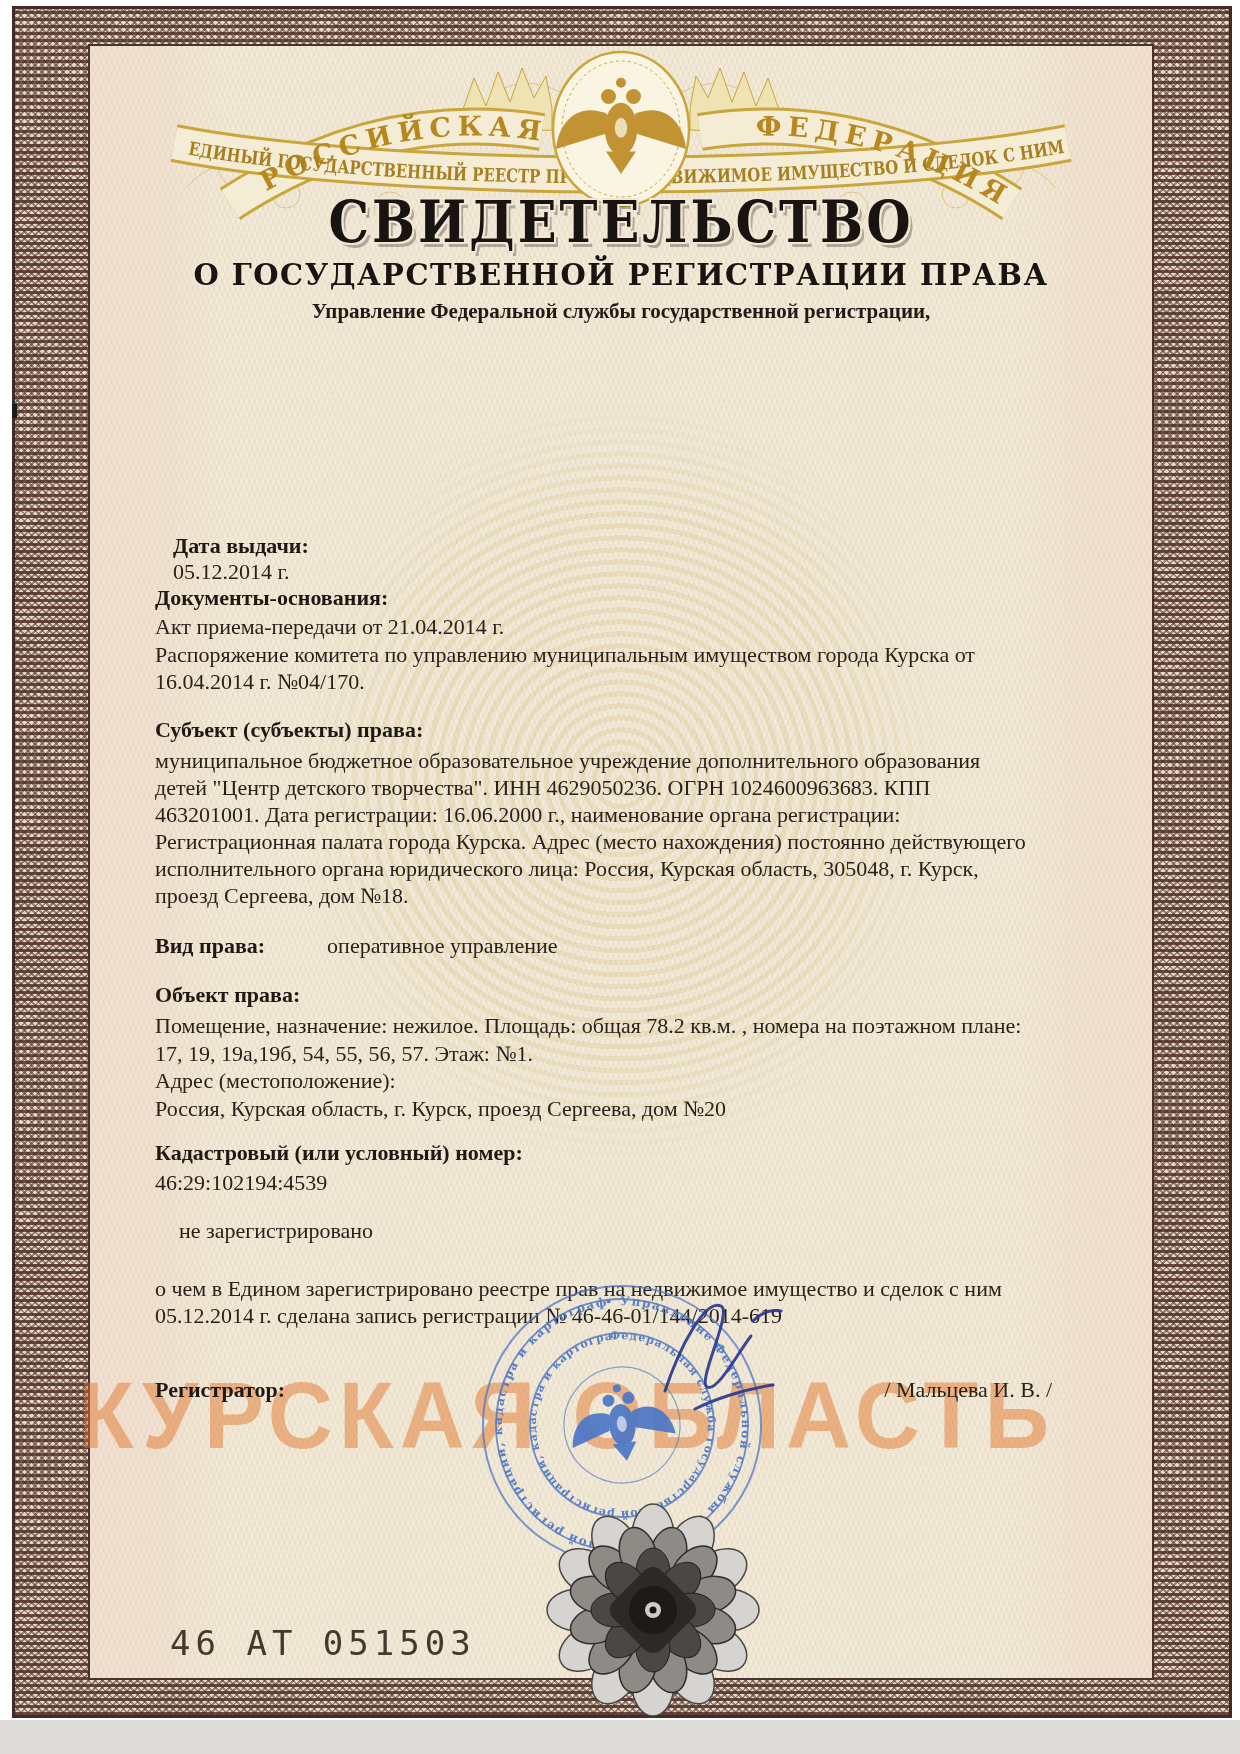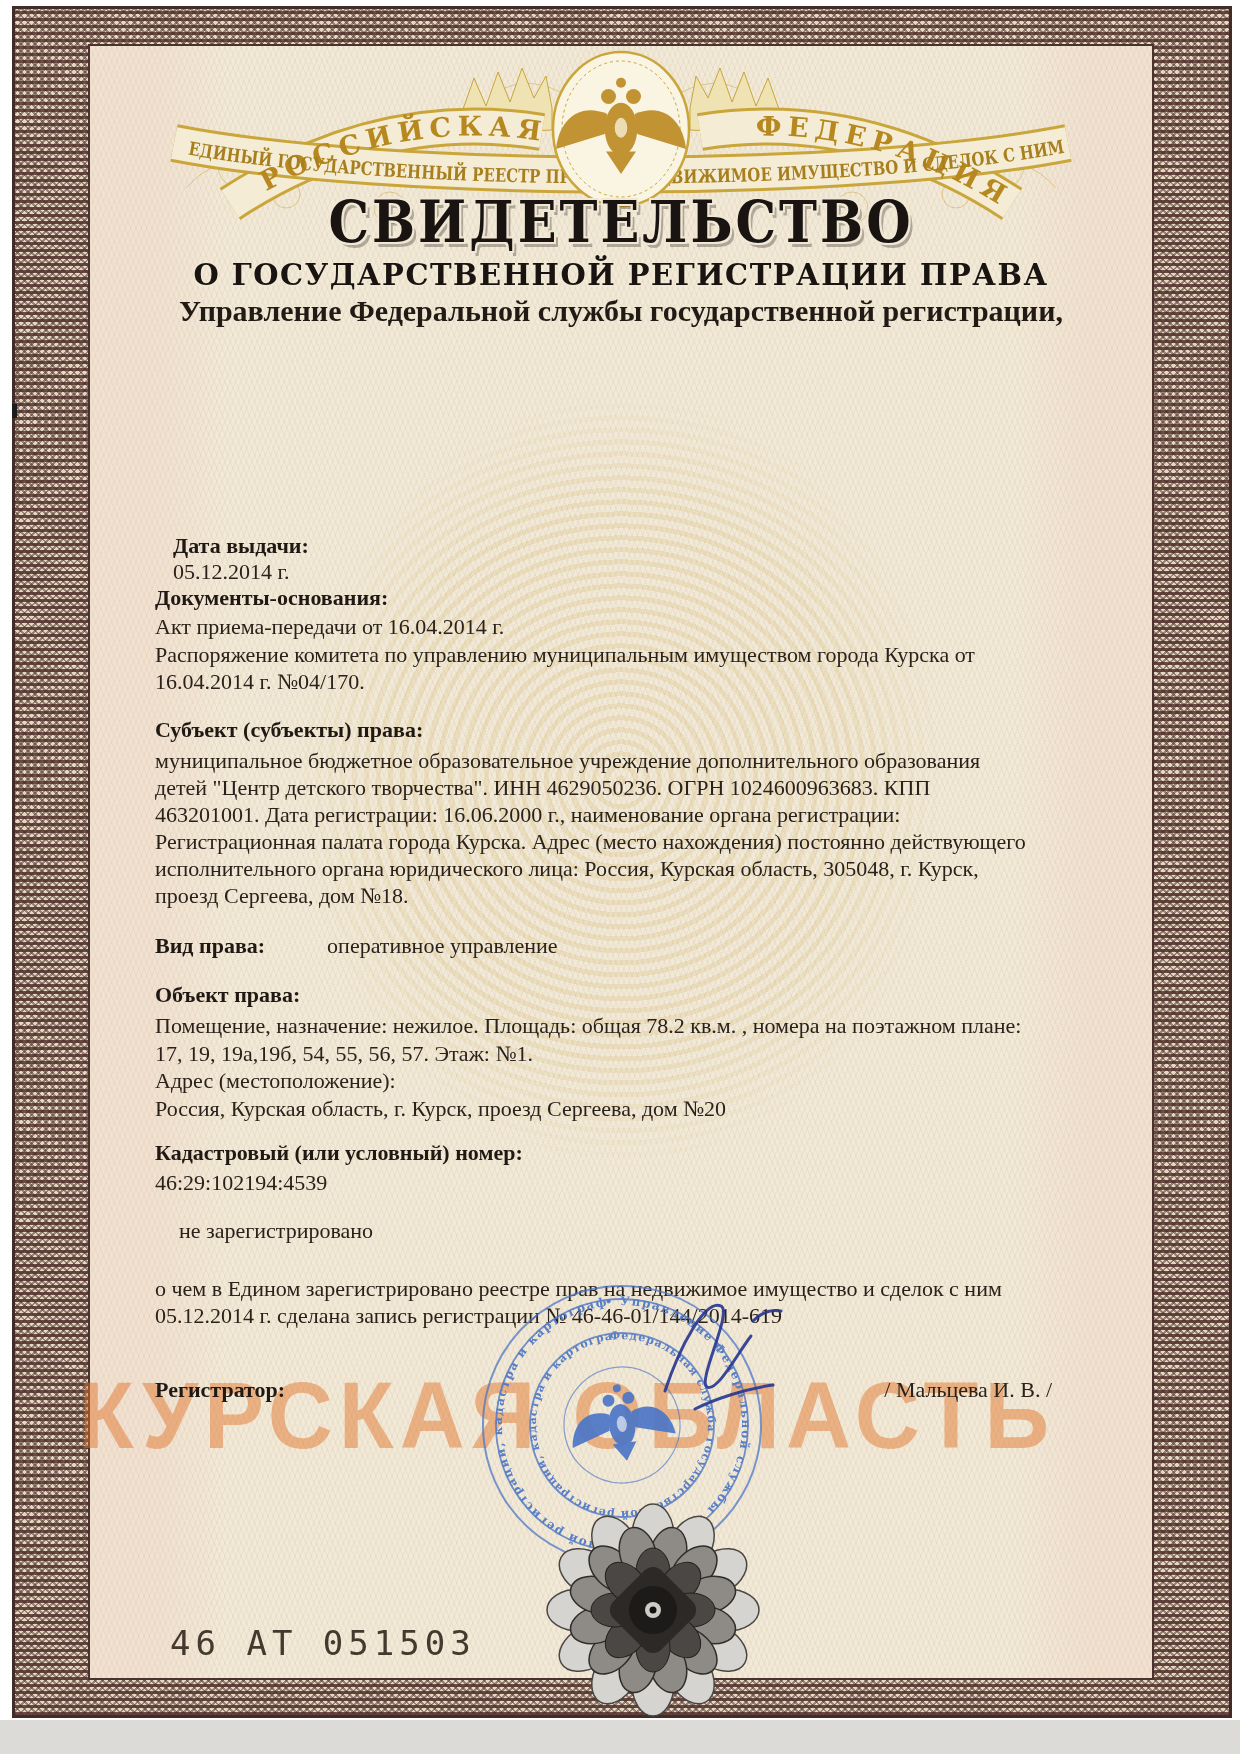--- a/index.html
+++ b/index.html
@@ -42,21 +42,21 @@
     font-family:"DejaVu Serif",serif;transform:scaleY(1.12);
     text-shadow:2px 2px 0 #f0e8d4,-2px -2px 0 #f0e8d4,2px -2px 0 #f0e8d4,-2px 2px 0 #f0e8d4,4px 4px 0 rgba(25,20,17,.30);
   }
   .subtitle{
     position:absolute;top:212px;left:0;width:100%;text-align:center;z-index:2;
     font-size:29px;font-weight:bold;letter-spacing:1.5px;color:#191411;
     font-family:"DejaVu Serif",serif;transform:scaleY(1.05);
     text-shadow:1.5px 1.5px 0 #f0e8d4,-1.5px -1.5px 0 #f0e8d4,1.5px -1.5px 0 #f0e8d4,-1.5px 1.5px 0 #f0e8d4;
   }
   .authority{position:absolute;top:247px;left:0;width:100%;text-align:center;z-index:2;
-    font-size:30px;font-weight:bold;line-height:36px;color:#211a15;}
+    font-size:21px;font-weight:bold;line-height:36px;color:#211a15;}
   .blk{position:absolute;left:65px;width:945px;z-index:2;color:#29211a;font-size:22px;white-space:nowrap;}
   .lbl{font-weight:bold;color:#201913;}
   .row{display:flex;align-items:baseline;}
   .pos-date{top:487px;flex-direction:column;}       .pos-date .val{margin-left:18px;}
   .pos-basis-lbl{top:539px;}
   .pos-basis{top:567px;line-height:27.5px;}
   .pos-subj-lbl{top:671px;}
   .pos-subj{top:701px;line-height:27px;}
   .pos-type{top:887px;}       .pos-type .val{margin-left:62px;}
   .pos-obj-lbl{top:936px;}
@@ -147,21 +147,21 @@
       <div>Управление Федеральной службы государственной регистрации,</div>
     </div>
 
     <div class="blk row pos-date">
       <span class="lbl">Дата выдачи:</span>
       <span class="val">05.12.2014 г.</span>
     </div>
 
     <div class="blk pos-basis-lbl lbl">Документы-основания:</div>
     <div class="blk pos-basis">
-      <div>Акт приема-передачи от 16.04.2014 г.</div>
+      <div>Акт приема-передачи от 21.04.2014 г.</div>
       <div>Распоряжение комитета по управлению муниципальным имуществом города Курска от</div>
       <div>16.04.2014 г. №04/170.</div>
     </div>
 
     <div class="blk pos-subj-lbl lbl">Субъект (субъекты) права:</div>
     <div class="blk pos-subj">
       <div>муниципальное бюджетное образовательное учреждение дополнительного образования</div>
       <div>детей "Центр детского творчества". ИНН 4629050236. ОГРН 1024600963683. КПП</div>
       <div>463201001. Дата регистрации: 16.06.2000 г., наименование органа регистрации:</div>
       <div>Регистрационная палата города Курска. Адрес (место нахождения) постоянно действующего</div>

